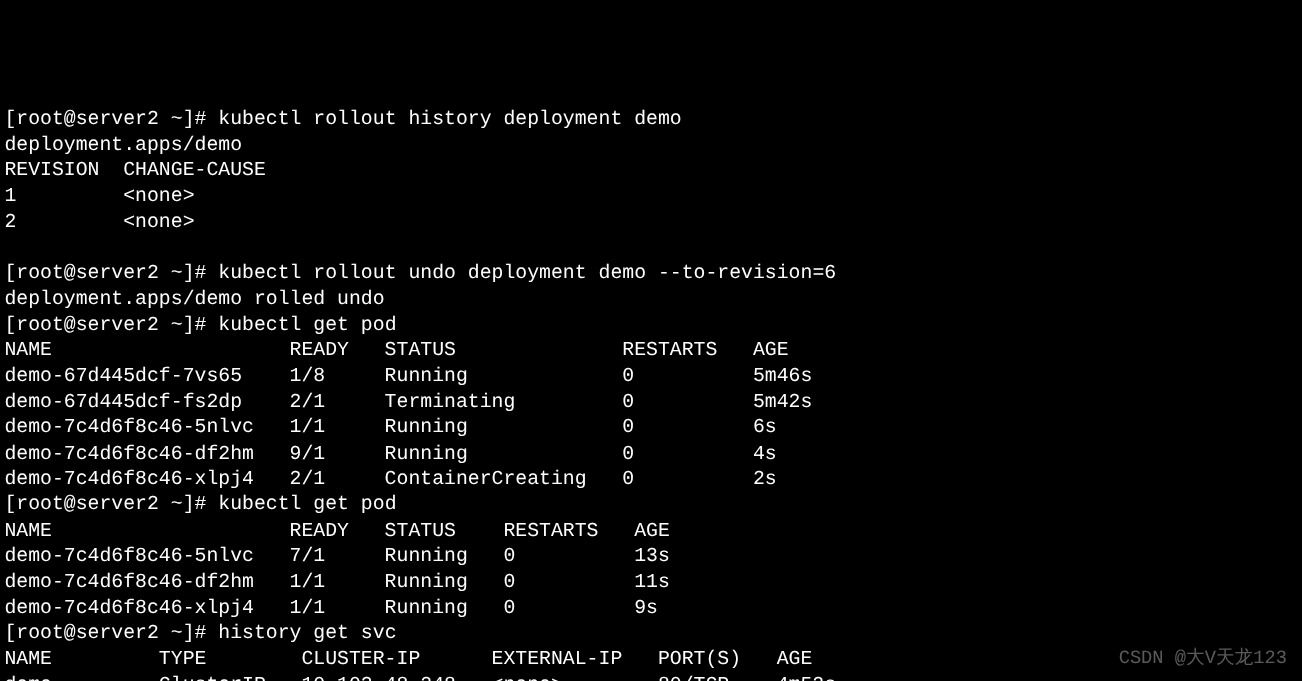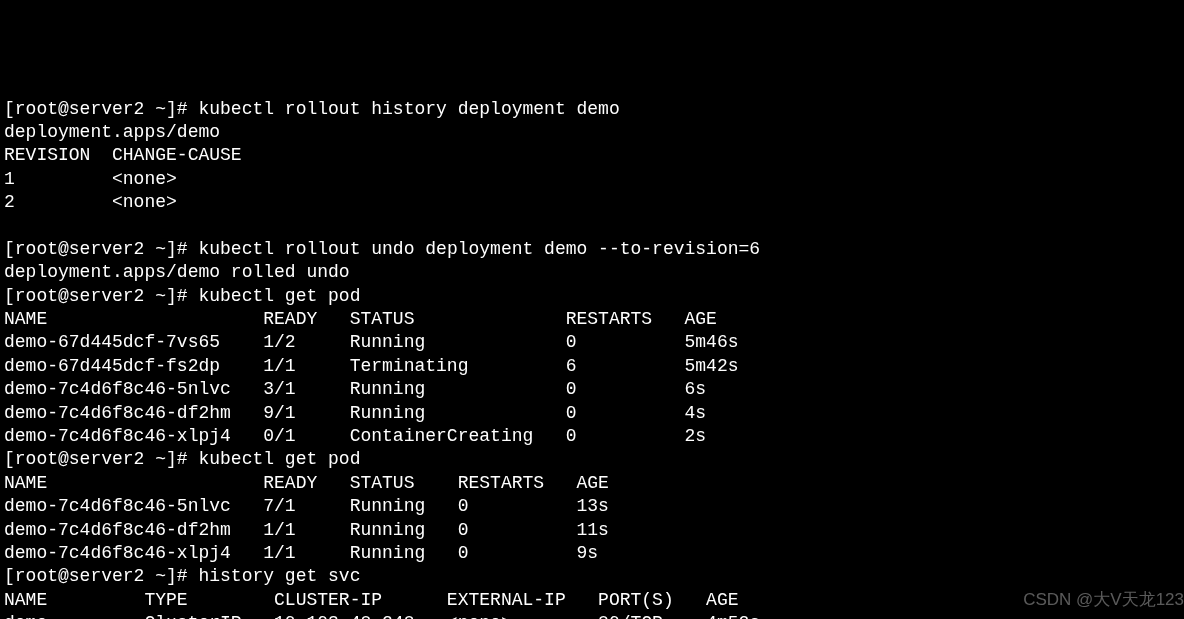--- a/index.html
+++ b/index.html
@@ -19,47 +19,47 @@
       position: relative;
       white-space: pre;
       overflow: hidden;
     }
     .terminal {
       white-space: pre;
     }
     .watermark {
       position: absolute;
       bottom: 8px;
-      right: 0;
+      right: 14px;
       color: rgba(200,200,200,0.45);
-      font-family: Liberation Sans, sans-serif;
+      font-family: Liberation Mono, monospace;
       font-size: 17px;
       white-space: nowrap;
     }
   </style>
 </head>
 <body>
 
 
 
 <div class="terminal"><span>[root@server2 ~]# </span><span>kubectl rollout history deployment demo</span>
 <span>deployment.apps/demo</span>
 <span>REVISION  CHANGE-CAUSE</span>
 <span>1         &lt;none&gt;</span>
 <span>2         &lt;none&gt;</span>
 
 <span>[root@server2 ~]# </span><span>kubectl rollout undo deployment demo --to-revision=6</span>
 <span>deployment.apps/demo rolled undo</span>
 <span>[root@server2 ~]# </span><span>kubectl get pod</span>
 <span>NAME                    READY   STATUS              RESTARTS   AGE</span>
-<span>demo-67d445dcf-7vs65    1/2     Running             0          5m46s</span>
-<span>demo-67d445dcf-fs2dp    1/1     Terminating         6          5m42s</span>
-<span>demo-7c4d6f8c46-5nlvc   3/1     Running             0          6s</span>
+<span>demo-67d445dcf-7vs65    1/8     Running             0          5m46s</span>
+<span>demo-67d445dcf-fs2dp    2/1     Terminating         0          5m42s</span>
+<span>demo-7c4d6f8c46-5nlvc   1/1     Running             0          6s</span>
 <span>demo-7c4d6f8c46-df2hm   9/1     Running             0          4s</span>
-<span>demo-7c4d6f8c46-xlpj4   0/1     ContainerCreating   0          2s</span>
+<span>demo-7c4d6f8c46-xlpj4   2/1     ContainerCreating   0          2s</span>
 <span>[root@server2 ~]# </span><span>kubectl get pod</span>
 <span>NAME                    READY   STATUS    RESTARTS   AGE</span>
 <span>demo-7c4d6f8c46-5nlvc   7/1     Running   0          13s</span>
 <span>demo-7c4d6f8c46-df2hm   1/1     Running   0          11s</span>
 <span>demo-7c4d6f8c46-xlpj4   1/1     Running   0          9s</span>
 <span>[root@server2 ~]# </span><span>history get svc</span>
 <span>NAME         TYPE        CLUSTER-IP      EXTERNAL-IP   PORT(S)   AGE</span>
 <span>demo         ClusterIP   10.103.48.248   &lt;none&gt;        80/TCP    4m52s</span>
 
 

